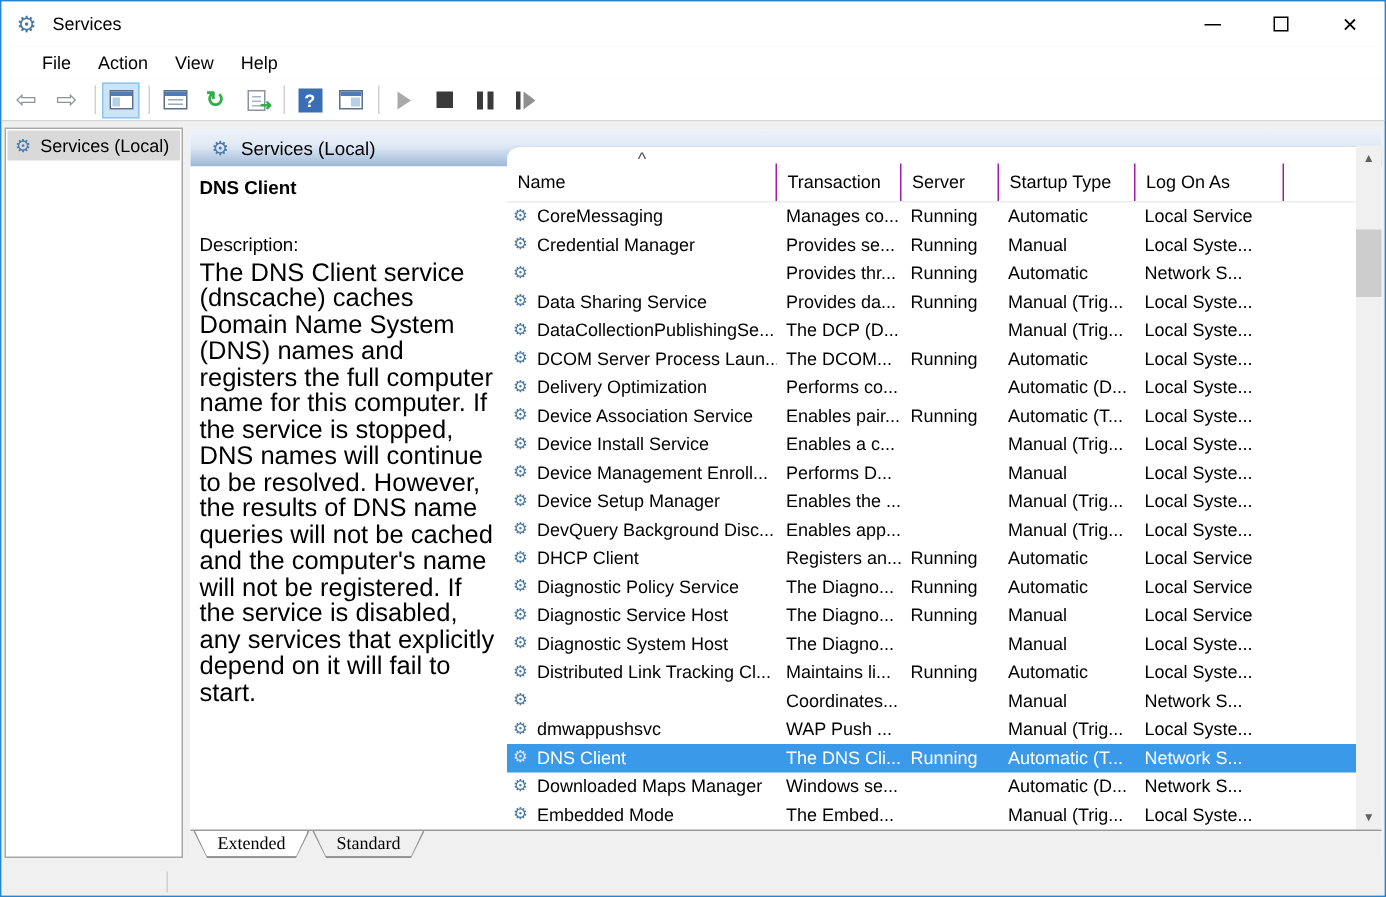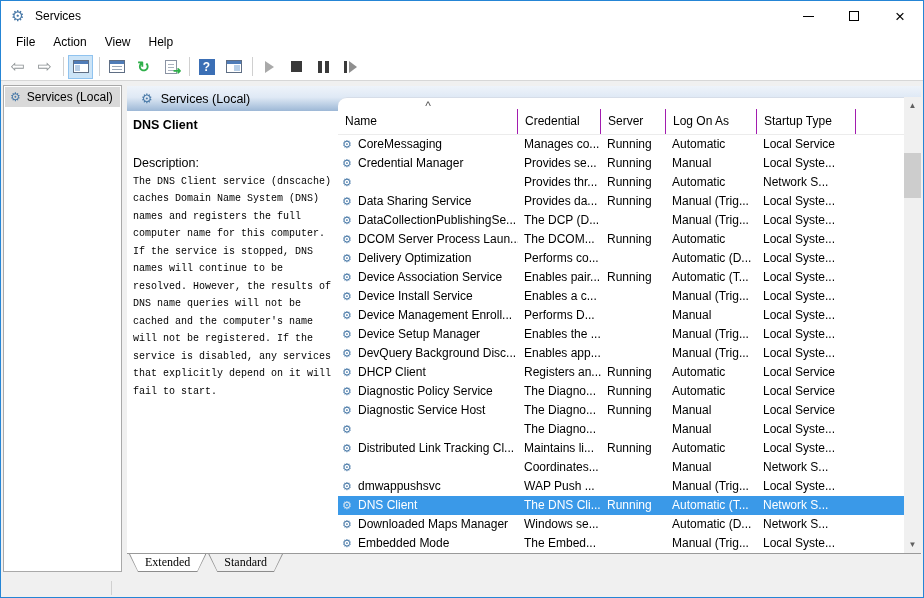--- a/index.html
+++ b/index.html
@@ -16,21 +16,21 @@
   .titlebar { position:absolute; top:0; left:0; right:0; height:30px; background:#fff; }
   .titlebar .app-icon { position:absolute; left:10px; top:6px; font-size:15px; color:var(--gear-color,#4a7aa8); }
   .titlebar .title { position:absolute; left:34px; top:0; line-height:30px; font-size:12px; }
   .win-controls { position:absolute; right:0; top:0; height:30px; display:flex; }
   .win-btn { width:46px; height:30px; display:flex; align-items:center; justify-content:center; }
   .glyph-min { width:11px; height:1px; background:#000; }
   .glyph-max { width:10px; height:10px; border:1px solid #000; }
   .glyph-close { font-size:17px; line-height:1; color:#000; font-weight:400; }
 
   
-  .menubar { position:absolute; top:30px; left:0; right:0; height:22px; background:#fff; display:flex; padding-left:6px; }
+  .menubar { position:absolute; top:30px; left:0; right:0; height:22px; background:#fff; display:flex; padding-left:18px; }
   .menu-item { padding:0 9px; line-height:22px; font-size:12px; }
 
   
   .toolbar { position:absolute; top:52px; left:0; right:0; height:28px; background:#fff;
              border-bottom:1px solid #d7d7d7; display:flex; align-items:center; padding-left:4px; }
   .tb-btn { width:25px; height:24px; display:flex; align-items:center; justify-content:center; margin-right:2px; position:relative; }
   .tb-btn.active { background:var(--toolbar-active-bg,#cce4f7); border:1px solid var(--toolbar-active-border,#90c3ef); }
   .tb-sep { width:1px; height:19px; background:#d0d0d0; margin:0 4px; }
   .arr { font-size:17px; color:#8f9496; line-height:1; }
   .mini-win { width:16px; height:13px; border:1px solid #5f6e84; background:#fff; position:relative; }
@@ -65,21 +65,21 @@
 
   .grad-bar { position:absolute; left:0; top:0; right:0; height:25px;
       background:linear-gradient(180deg, #eef3fa 0%, #dfe9f5 45%, var(--gradient-bottom,#9db8d6) 100%);
       display:flex; align-items:center; }
   .grad-bar .gear { color:var(--gear-color,#4a7aa8); font-size:13px; margin:0 8px 0 14px; }
   .grad-bar .lbl { font-size:12.5px; }
 
   .detail-panel { position:absolute; left:0; top:25px; width:211px; bottom:20px; background:#fff; padding:7px 2px 0 6px; overflow:hidden; }
   .detail-title { font-weight:bold; font-size:12.5px; }
   .detail-desc-label { margin-top:23px; font-size:12.5px; line-height:17.5px; }
-  .detail-desc { font-size:10px; line-height:17.5px; width:203px;font-family:Liberation Mono, monospace; }
+  .detail-desc { font-size:17px; line-height:17.5px; width:203px; }
 
   .table-panel { position:absolute; left:211px; top:11px; width:567px; height:456px; background:#fff;
       border-top-left-radius:9px; border-top:1px solid #d6dde8; overflow:hidden; }
   .theader { position:relative; height:37px; display:grid; grid-template-columns:180px 83px 65px 91px 99px 1fr;
       align-items:end; border-bottom:1px solid #ececec; }
   .th { height:25px; line-height:24px; padding-left:7px; border-right:1px solid #a21caf; font-size:12px;
       white-space:nowrap; overflow:hidden; }
   .sort-ind { position:absolute; top:1px; left:78px; width:24px; text-align:center; font-size:12px; color:#555; }
 
   .tbody { position:absolute; top:37px; left:0; right:0; bottom:0; }
@@ -206,24 +206,24 @@
 
       <div class="detail-panel">
         <div class="detail-title">DNS Client</div>
         <div class="detail-desc-label">Description:</div>
         <div class="detail-desc">The DNS Client service (dnscache) caches Domain Name System (DNS) names and registers the full computer name for this computer. If the service is stopped, DNS names will continue to be resolved. However, the results of DNS name queries will not be cached and the computer's name will not be registered. If the service is disabled, any services that explicitly depend on it will fail to start.</div>
       </div>
 
       <div class="table-panel">
         <div class="theader">
           <div class="th">Name</div>
-          <div class="th">Credential</div>
+          <div class="th">Transaction</div>
           <div class="th">Server</div>
+          <div class="th">Startup Type</div>
           <div class="th">Log On As</div>
-          <div class="th">Startup Type</div>
           <div class="th"></div>
           <span class="sort-ind">^</span>
         </div>
         <div class="tbody">
             <div class="trow">
               <div class="tcell c0">
                 <span class="gear">⚙</span>
                 <span>CoreMessaging</span>
               </div>
               <div class="tcell c1">Manages co...</div>
@@ -381,20 +381,21 @@
               </div>
               <div class="tcell c1">The Diagno...</div>
               <div class="tcell c2">Running</div>
               <div class="tcell c3">Manual</div>
               <div class="tcell c4">Local Service</div>
               <div class="tcell c5"></div>
             </div>
             <div class="trow">
               <div class="tcell c0">
                 <span class="gear">⚙</span>
+                <span>Diagnostic System Host</span>
               </div>
               <div class="tcell c1">The Diagno...</div>
               <div class="tcell c2"></div>
               <div class="tcell c3">Manual</div>
               <div class="tcell c4">Local Syste...</div>
               <div class="tcell c5"></div>
             </div>
             <div class="trow">
               <div class="tcell c0">
                 <span class="gear">⚙</span>

